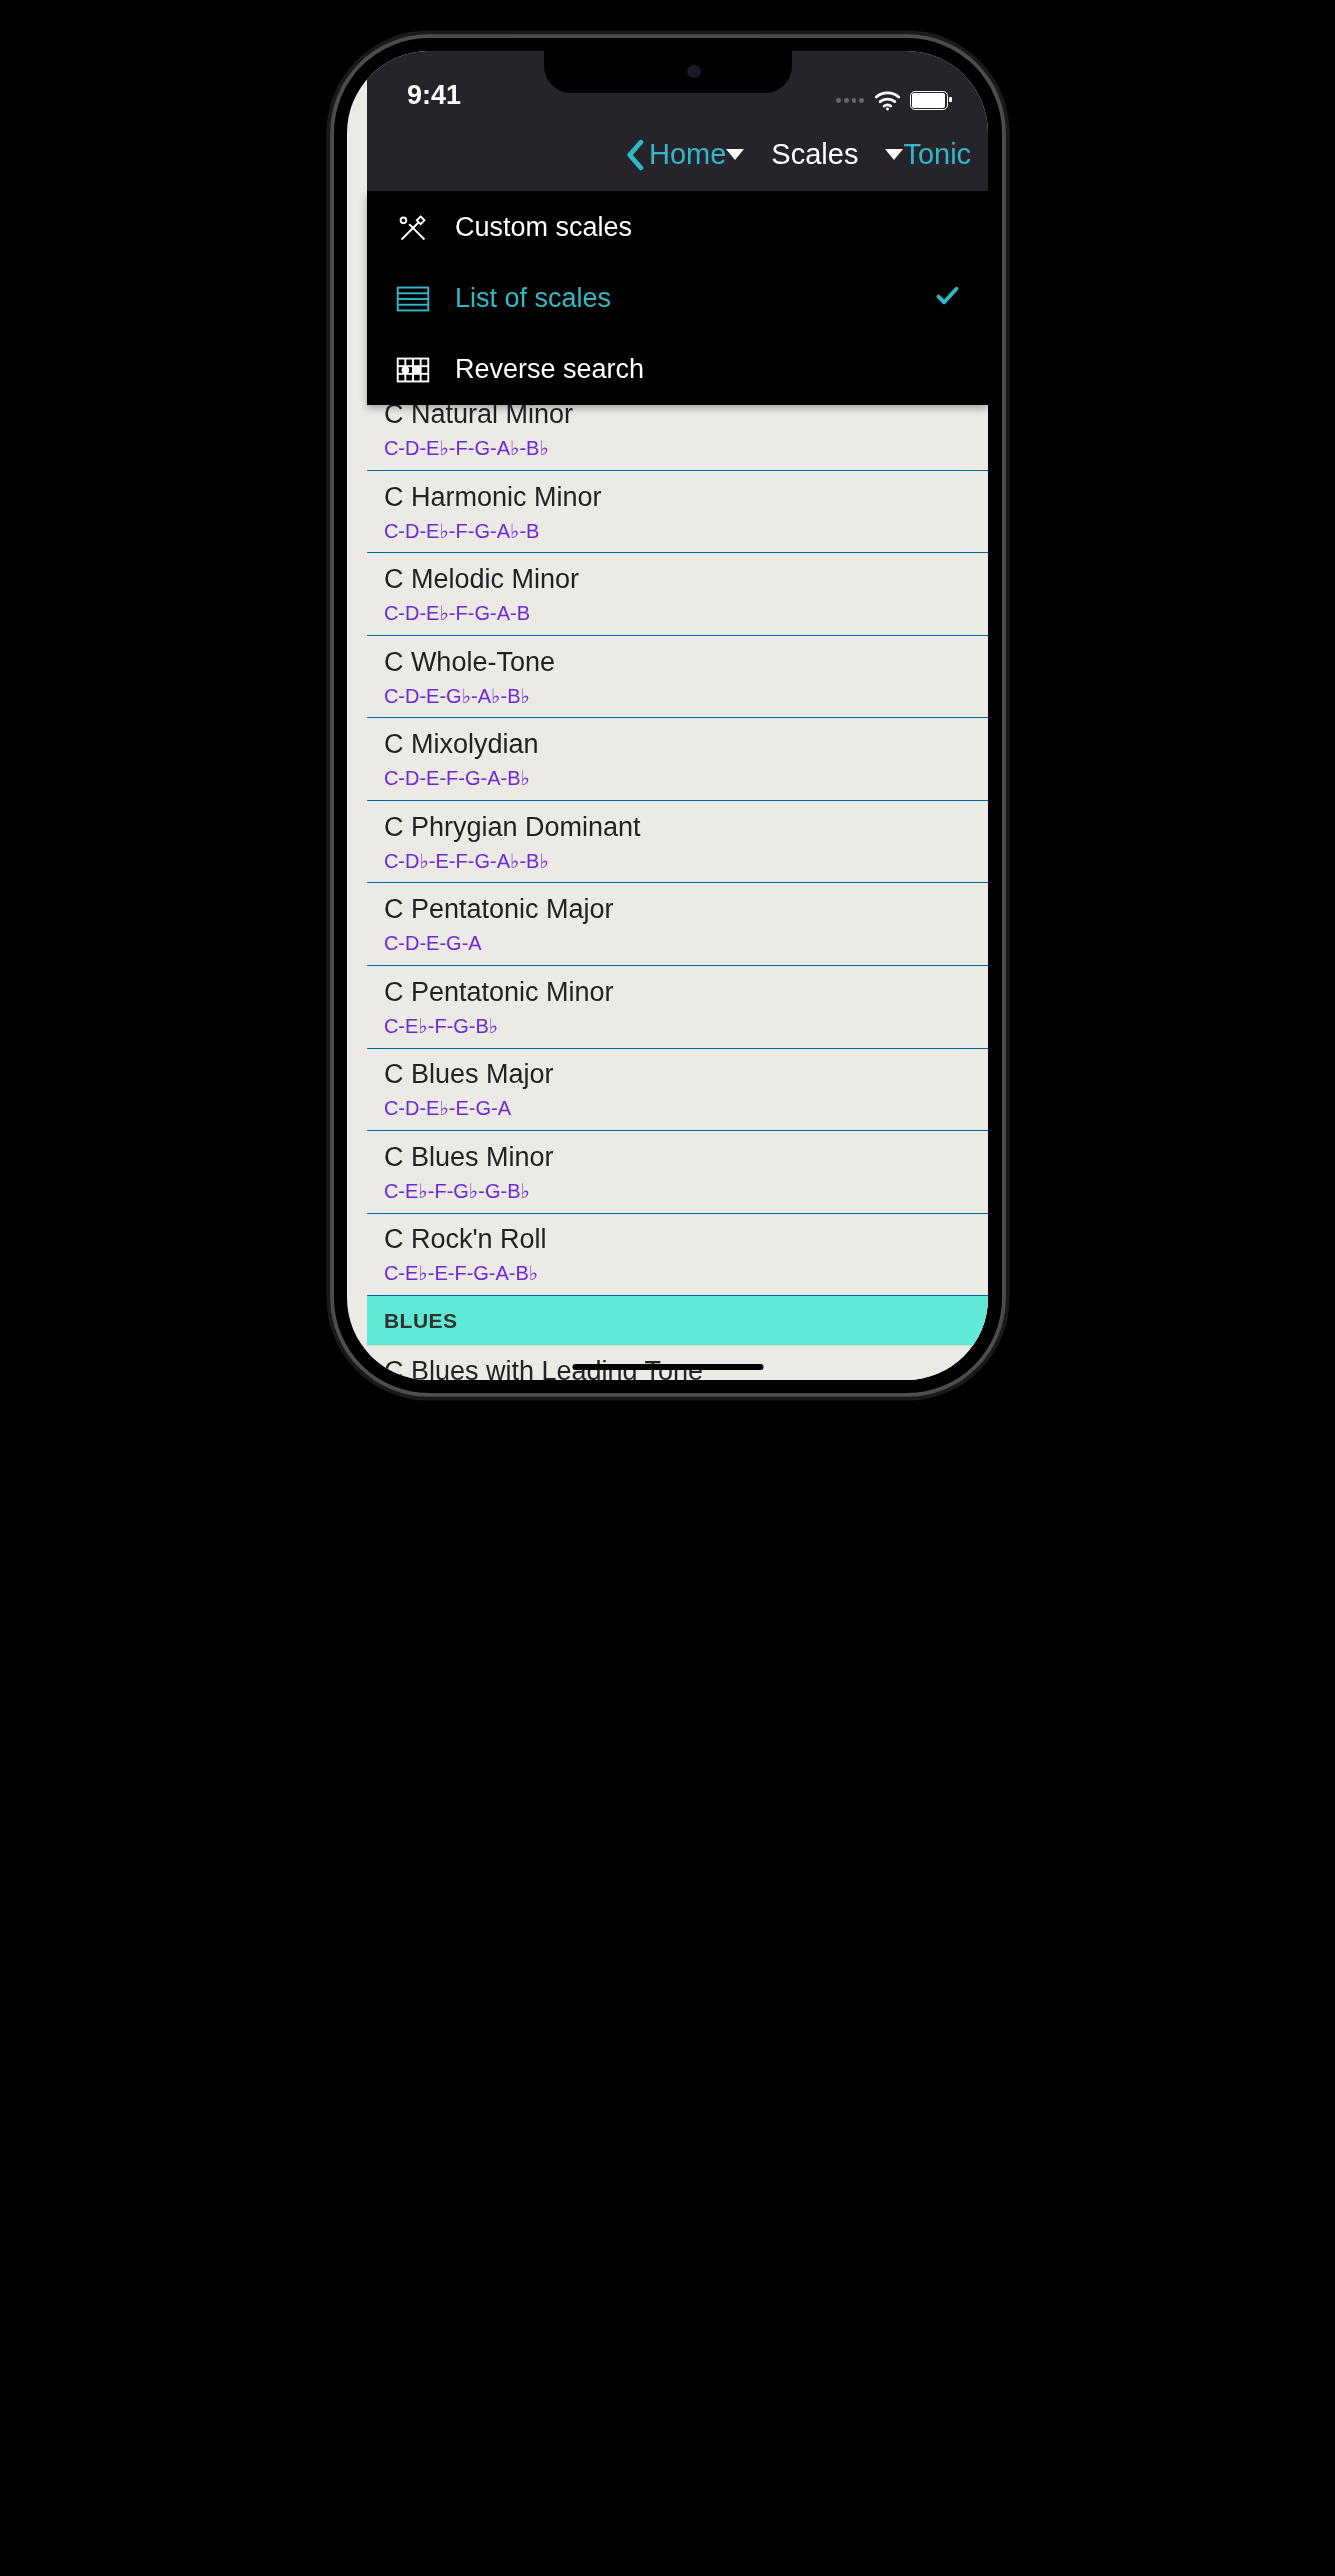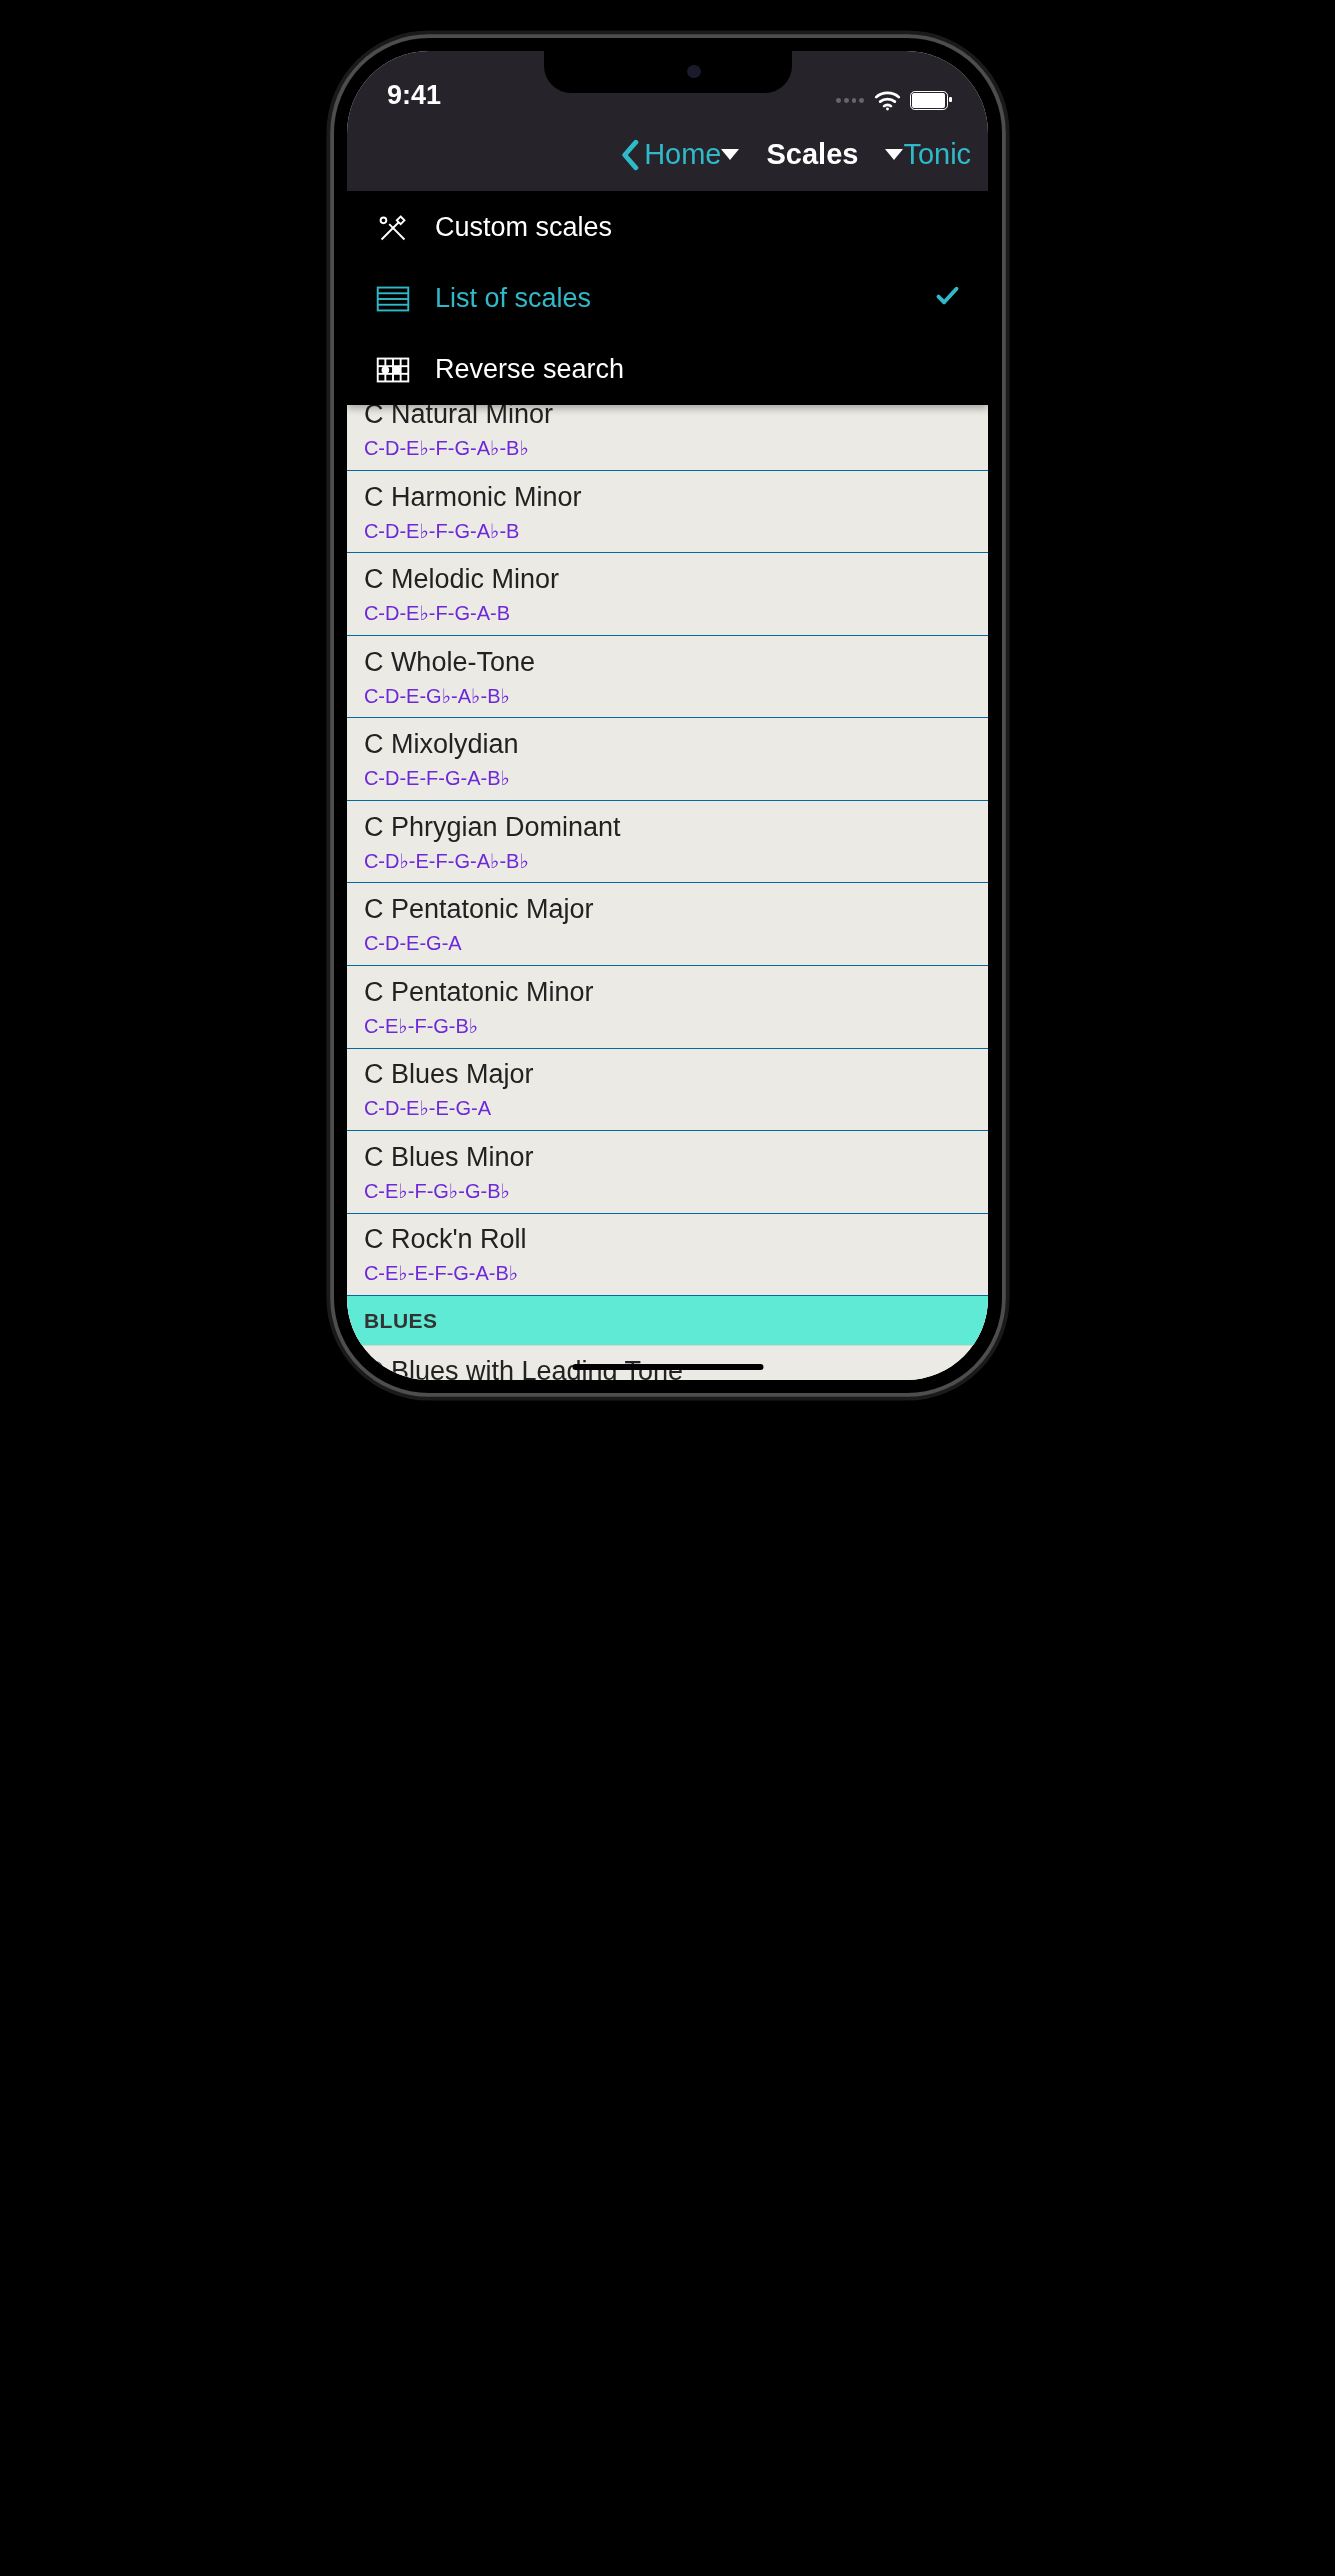--- a/index.html
+++ b/index.html
@@ -16,20 +16,21 @@
   }
 
   .screen {
     position: absolute;
     top: 13.4px; left: 13.4px; right: 13.4px; bottom: 13.4px;
     border-radius: 82px;
     overflow: hidden;
     background: #eceae4;
     display: flex;
     flex-direction: column;
+    padding-left: 20px;
   }
 
   .notch {
     position: absolute;
     top: 0; left: 50%; transform: translateX(-50%);
     width: 248px; height: 42px;
     background: #000;
     border-bottom-left-radius: 27px;
     border-bottom-right-radius: 27px;
     z-index: 200;
@@ -60,21 +61,21 @@
     background: #26242a;
     height: 74px;
     display: flex;
     align-items: center;
     justify-content: flex-end;
     padding: 0 17px;
     border-bottom: 1px solid #000;
   }
   .nav-left { display: flex; align-items: center; color: #2fb9c9; font-size: 29px; gap: 3.8px; }
   .nav-left svg { width: 21px; height: 32px; }
-  .nav-center { display: flex; align-items: center; color: #fff; font-size: 29px; font-weight: 700; gap: 27px; }
+  .nav-center { display: flex; align-items: center; color: #fff; font-size: 29px; font-weight: 400; gap: 27px; }
   .nav-center .tri { width: 0; height: 0; border-left: 9.5px solid transparent; border-right: 9.5px solid transparent; border-top: 11.4px solid #fff; }
   .nav-right { color: #2fb9c9; font-size: 29px; }
 
   .dropdown {
     background: #000000;
     position: relative;
     z-index: 50;
     box-shadow: 0 3.8px 7.6px rgba(0,0,0,.3);
   }
   .drop-item {

